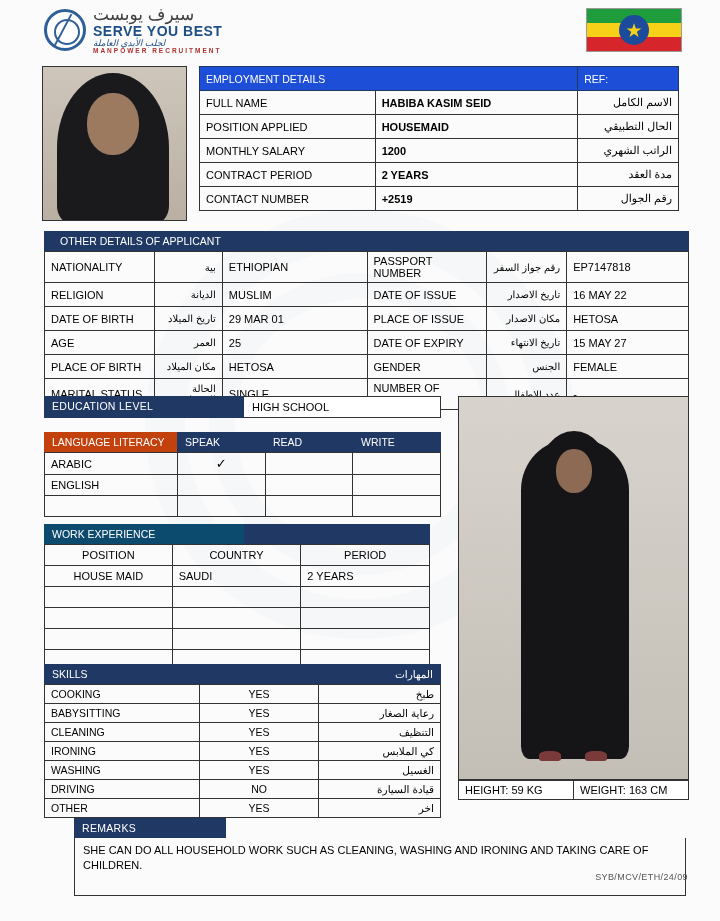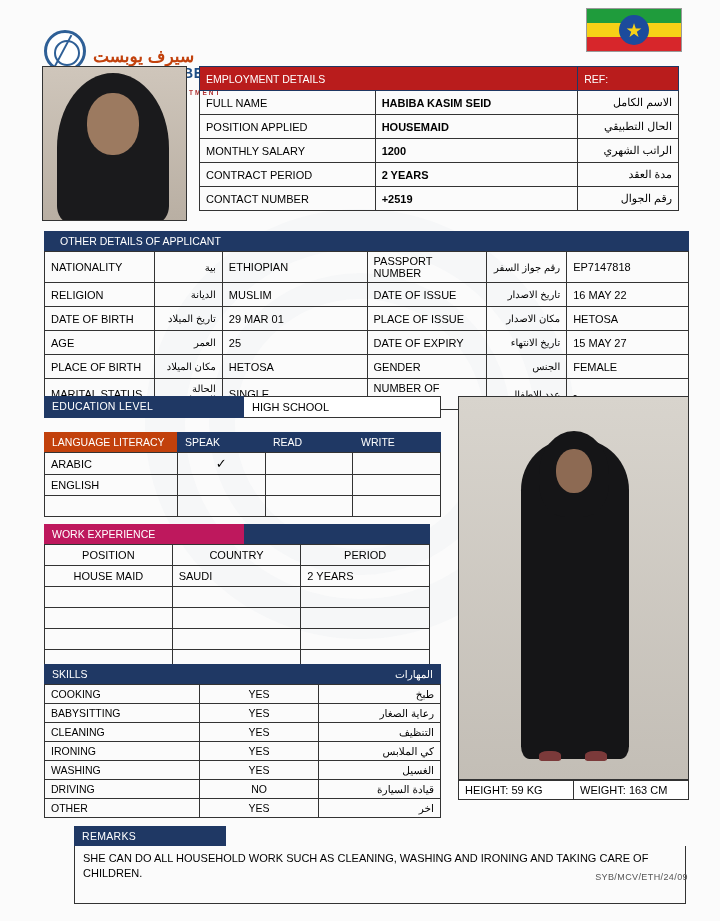--- a/index.html
+++ b/index.html
@@ -74,24 +74,23 @@
   .logo-mark:after {
     content: "";
     position: absolute; left: 15px; top: 0px;
     width: 2px; height: 36px;
     background: #2e5f96;
     transform: rotate(28deg);
   }
   .logo-text { line-height: 1.05; }
   .logo-ar {
     font-size: 17px;
-    font-weight: bold;
-    color: #c2410c;
+    font-weight: normal;
+    color: #404040;
     letter-spacing: 1px;
-    margin-top: 42px;
   }
   .logo-en {
     font-size: 14px;
     font-weight: bold;
     color: #1d4e86;
     letter-spacing: .5px;
   }
   .logo-ar2 {
     font-size: 9px;
     color: #1d4e86;
@@ -162,21 +161,21 @@
     background: #9c7a60;
   }
 
   
   .emp {
     position: absolute;
     left: 199px; top: 66px;
     width: 480px;
   }
   .emp table { width: 100%; }
-  .emp .hdr td { background: #b91c1c; color: #fff; border-color: #1f3864; font-size: 10.5px; }
+  .emp .hdr td { background: #1d4ed8; color: #fff; border-color: #1f3864; font-size: 10.5px; }
   .emp td { height: 24px; font-size: 11px; }
   .emp .lbl { width: 176px; }
   .emp .val { width: 203px; font-weight: bold; }
   .emp .arl { width: 101px; text-align: right; direction: rtl; }
 
   
   .other {
     position: absolute;
     left: 44px; top: 231px;
     width: 645px;
@@ -216,21 +215,21 @@
   .lang table { width: 100%; }
   .lang td { height: 21px; }
   .lang .c1 { width: 133px; }
   .lang .c2 { width: 88px; text-align: center; }
   .lang .c3 { width: 88px; }
   .lang .c4 { width: 88px; }
 
   
   .work { position: absolute; left: 44px; top: 524px; width: 386px; }
   .work .bar-row { display: flex; }
-  .work .bl { background:#be185d; color:#fff; font-size:10.5px; padding:4px 8px; width:200px; }
+  .work .bl { background:#0c4a6e; color:#fff; font-size:10.5px; padding:4px 8px; width:200px; }
   .work .brr { background:#1f3864; width:186px; }
   .work table { width: 100%; }
   .work td { height: 21px; }
   .work .h td { text-align: center; }
   .work .c1 { width: 128px; text-align: center; }
   .work .c2 { width: 129px; }
   .work .c3 { width: 129px; }
 
   
   .photo2 {
@@ -291,21 +290,21 @@
   .skills .bar-row { display: flex; }
   .skills .bl { background:#1f3864; color:#fff; font-size:10.5px; padding:4px 8px; width:222px; }
   .skills .brr { background:#1f3864; color:#fff; font-size:10.5px; padding:4px 8px; width:175px; text-align:right; direction:rtl; }
   .skills table { width: 100%; }
   .skills td { height: 18px; font-size: 10.5px; }
   .skills .c1 { width: 155px; }
   .skills .c2 { width: 120px; text-align: center; }
   .skills .c3 { width: 122px; text-align: right; direction: rtl; }
 
   
-  .remarks { position: absolute; left: 74px; top: 818px; width: 612px; margin-top: 8px; }
+  .remarks { position: absolute; left: 74px; top: 818px; width: 612px; }
   .remarks .bar { width: 152px; }
   .remarks .box {
     border: 1px solid #333;
     border-top: none;
     min-height: 58px;
     padding: 5px 8px;
     font-size: 11px;
     line-height: 1.35;
     background: transparent;
   }

